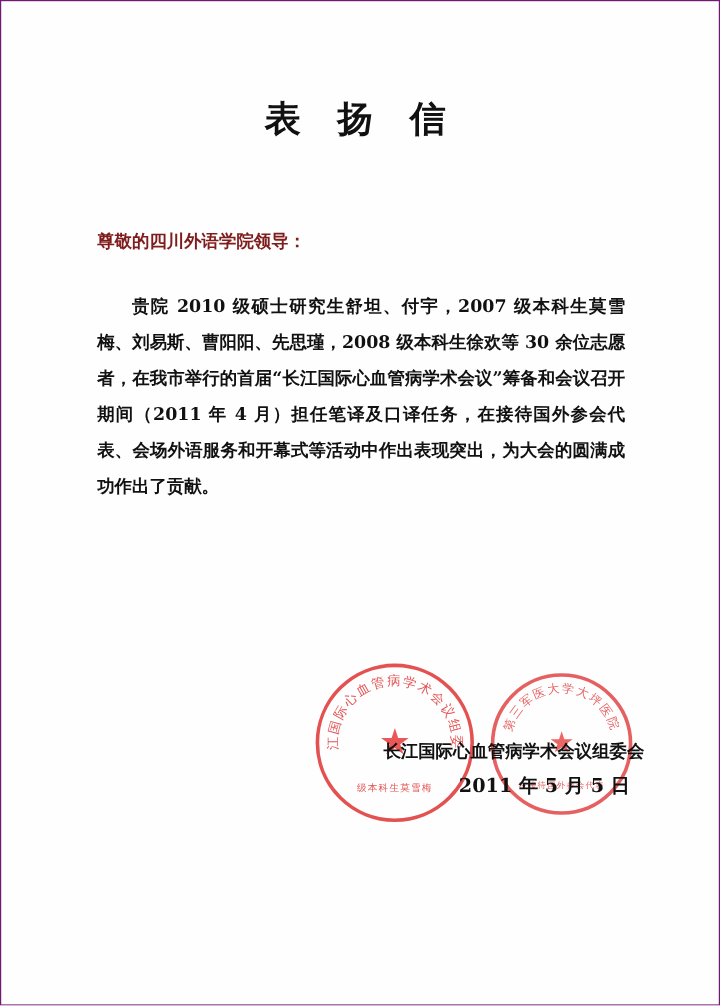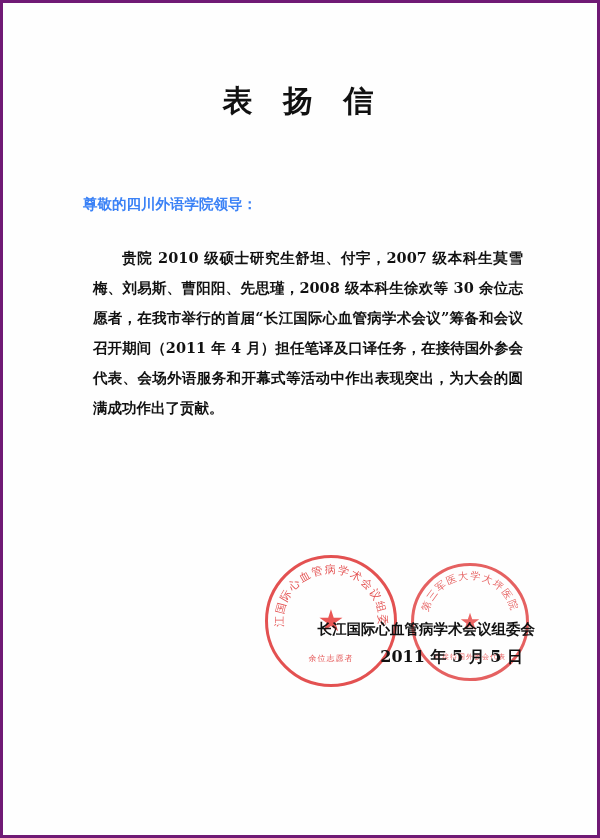--- a/index.html
+++ b/index.html
@@ -15,21 +15,21 @@
     color: #000;
     overflow: hidden;
   }
   .page {
     position: absolute;
     left: 0;
     top: 0;
     width: 600px;
     height: 838px;
     box-sizing: border-box;
-    border: 3px solid #701a75;
+    border: 1px solid #701a75;
     background: #fefefe;
   }
   .doc-title {
     position: absolute;
     top: 78px;
     left: 0;
     width: 600px;
     text-align: center;
     font-size: 30px;
     font-weight: bold;
@@ -41,30 +41,30 @@
     position: absolute;
     left: 80px;
     top: 190px;
     width: 440px;
   }
   .salutation {
     font-size: 14.5px;
     line-height: 22px;
     margin-bottom: 28px;
     font-weight: bold;
-    color: #3b82f6;
+    color: #7f1d1d;
     font-family: "DejaVu Serif", "Liberation Serif", serif;
   }
   .para {
     font-size: 14.5px;
     line-height: 30px;
     text-align: justify;
     text-justify: inter-ideograph;
     text-indent: 2em;
-    margin: 0 0 10px 10px;
+    margin: 0 0 10px 0;
     font-weight: bold;
     color: #111;
     font-family: "DejaVu Serif", "Liberation Serif", serif;
   }
   .para.tight {
     margin-bottom: 6px;
   }
   .signature-block {
     position: absolute;
     right: 62px;
@@ -161,21 +161,21 @@
   <div class="seal seal-main">
     <svg width="132" height="132" viewBox="0 0 132 132" aria-hidden="true">
       <defs>
         <path id="arcMain" d="M 18,66 A 48,48 0 0 1 114,66" fill="none"></path>
       </defs>
       <text font-size="11" fill="#e03a3a" font-family="'DejaVu Sans','Liberation Sans',sans-serif" letter-spacing="1.5">
         <textPath href="#arcMain" startOffset="50%" text-anchor="middle">长江国际心血管病学术会议组委会</textPath>
       </text>
     </svg>
     <span class="star">★</span>
-    <span class="seal-inner-text">余位志愿者</span>
+    <span class="seal-inner-text">级本科生莫雪梅</span>
   </div>
 
   <div class="seal seal-second">
     <svg width="118" height="118" viewBox="0 0 118 118" aria-hidden="true">
       <defs>
         <path id="arcSecond" d="M 16,59 A 43,43 0 0 1 102,59" fill="none"></path>
       </defs>
       <text font-size="10" fill="#e03a3a" font-family="'DejaVu Sans','Liberation Sans',sans-serif" letter-spacing="1.5">
         <textPath href="#arcSecond" startOffset="50%" text-anchor="middle">第三军医大学大坪医院</textPath>
       </text>

